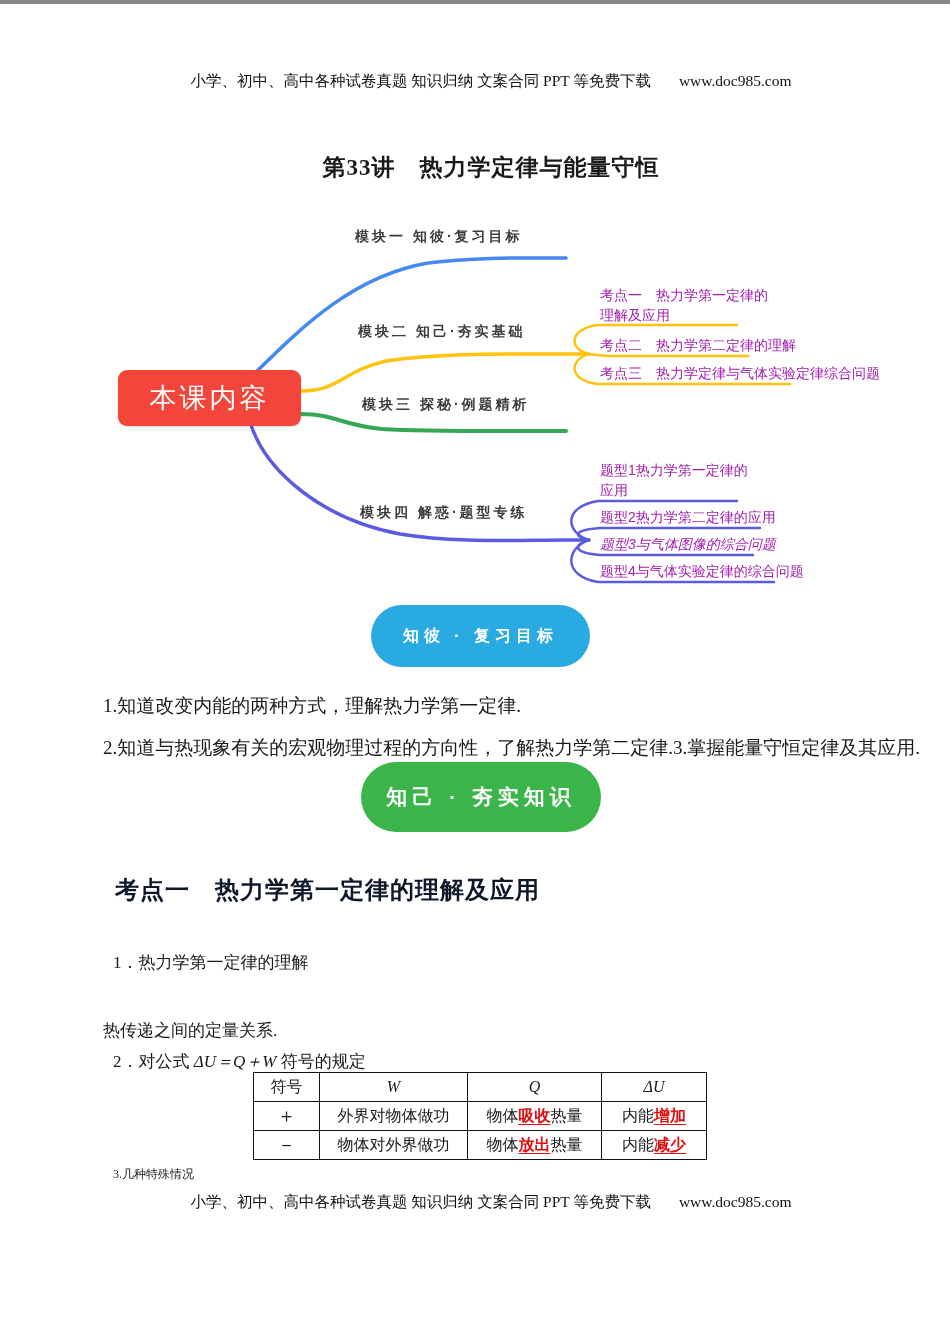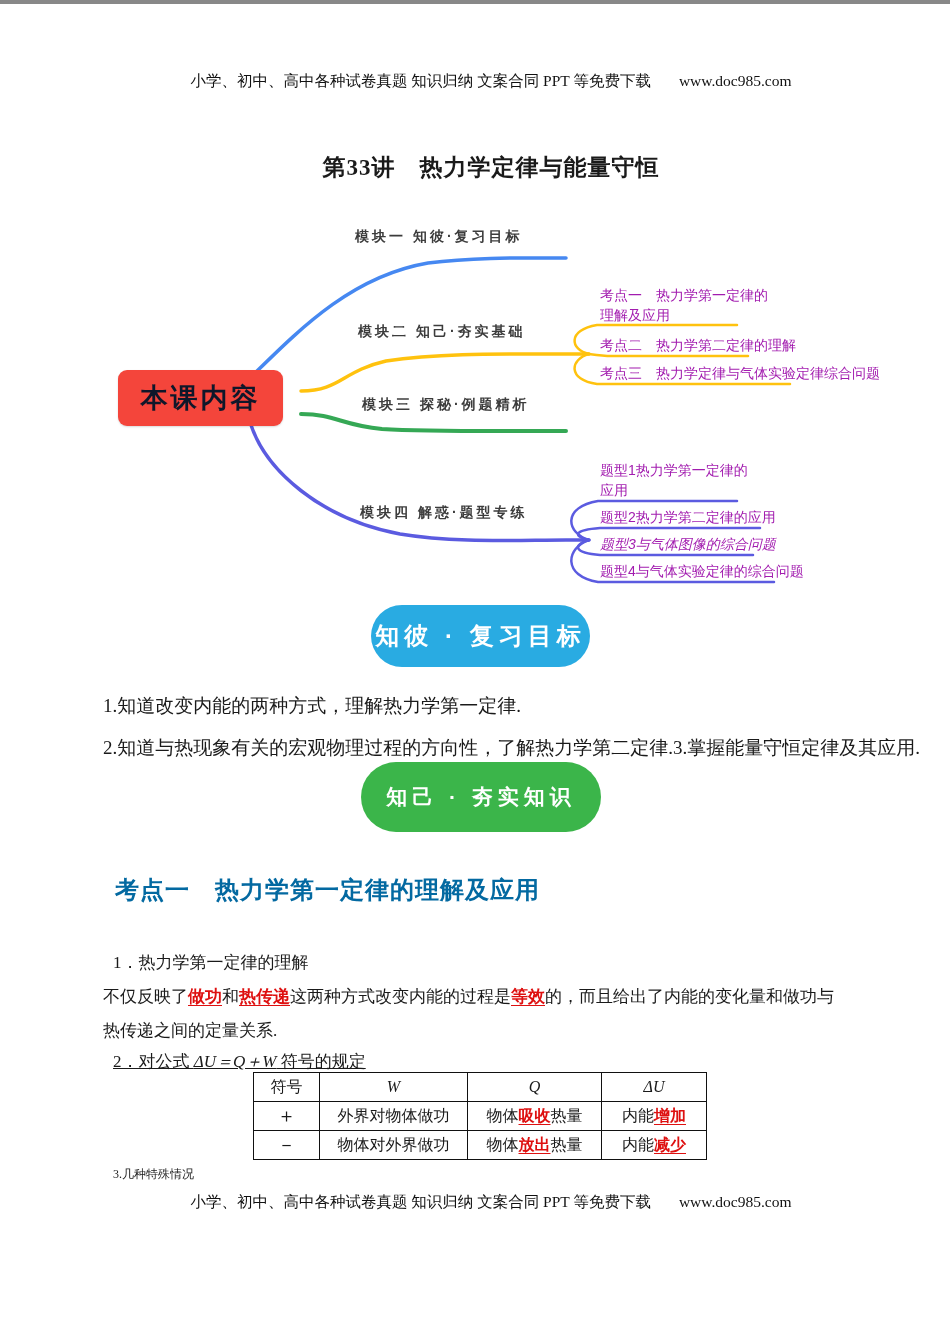--- a/index.html
+++ b/index.html
@@ -41,25 +41,25 @@
     text-align:center;
     font-size:23px;
     font-weight:bold;
     letter-spacing:1px;
     font-family:"Liberation Serif", serif;
   }
 
   
   svg.map{position:absolute;left:0;top:0;pointer-events:none;}
   .root-box{
-    left:118px;top:366px;width:165px;height:56px;
+    left:118px;top:366px;width:183px;height:56px;
     background:var(--root-red);
     border-radius:9px;
     display:flex;align-items:center;justify-content:center;
-    color:#0f172a;font-size:27px;font-weight:bold;letter-spacing:3px;
+    color:#ffffff;font-size:27px;font-weight:normal;letter-spacing:3px;
     font-family:"Liberation Sans", sans-serif;
     box-shadow:0 1px 2px rgba(0,0,0,.15);
   }
   .branch-label{
     font-family:"Liberation Sans", sans-serif;
     font-size:14px;
     font-weight:600;
     color:#3c3c3c;
     letter-spacing:3px;
     white-space:nowrap;
@@ -75,36 +75,36 @@
   
   .pill{
     display:flex;align-items:center;justify-content:center;
     color:#fff;
     font-family:"Liberation Sans", sans-serif;
     font-weight:600;
     white-space:nowrap;
   }
   .pill-blue{
     left:371px;top:601px;width:219px;height:62px;border-radius:31px;
-    background:var(--pill-blue);font-size:24px;letter-spacing:5px;
+    background:var(--pill-blue);font-size:16px;letter-spacing:5px;
   }
   .pill-green{
     left:361px;top:758px;width:240px;height:70px;border-radius:35px;
     background:var(--pill-green);font-size:21px;letter-spacing:5px;
   }
 
   
   .body-line{font-size:19px;line-height:24px;white-space:nowrap;}
   .section-heading{
     font-family:"Liberation Sans", sans-serif;
     font-weight:bold;
     font-size:24px;
     letter-spacing:1px;
     white-space:nowrap;
-    color:#0369a1;
+    color:#0f172a;
   }
   .kai{font-size:17px;}
   .red-term{
     color:var(--hl-red);
     font-weight:bold;
     text-decoration:underline;
     text-decoration-color:var(--hl-red);
     text-underline-offset:3px;
   }
   .var{font-style:italic;font-family:"Liberation Serif", serif;}
@@ -182,26 +182,23 @@
 
   <div class="abs body-line" style="left:103px;top:690px;">1.知道改变内能的两种方式，理解热力学第一定律.</div>
   <div class="abs body-line" style="left:103px;top:732px;">2.知道与热现象有关的宏观物理过程的方向性，了解热力学第二定律.3.掌握能量守恒定律及其应用.</div>
 
   <div class="abs pill pill-green">知己 · 夯实知识</div>
 
   <div class="abs section-heading" style="left:115px;top:870px;">考点一　热力学第一定律的理解及应用</div>
 
   <div class="abs kai" style="left:113px;top:947px;">1．热力学第一定律的理解</div>
 
-  <div class="abs kai" style="left:103px;top:981px;white-space:nowrap;">
-    <span>不仅反映了</span><span class="red-term">做功</span><span>和</span><span class="red-term">热传递</span><span>这两种方式改变内能的过程是</span><span class="red-term">等效</span><span>的，而且给出了内能的变化量和做功与</span>
-  </div>
   <div class="abs kai" style="left:103px;top:1015px;">热传递之间的定量关系.</div>
 
-  <div class="abs kai" style="left:113px;top:1046px;white-space:nowrap;text-decoration:underline;">
+  <div class="abs kai" style="left:113px;top:1046px;white-space:nowrap;">
     <span>2．对公式 </span><span class="var">ΔU＝Q＋W</span><span> 符号的规定</span>
   </div>
 
   <table class="sign-table abs" style="left:253px;top:1068px;">
     <tbody>
         <tr>
       <th class="c0">符号</th>
       <th class="c1 var">W</th>
       <th class="c2 var">Q</th>
       <th class="c3 var">ΔU</th>

